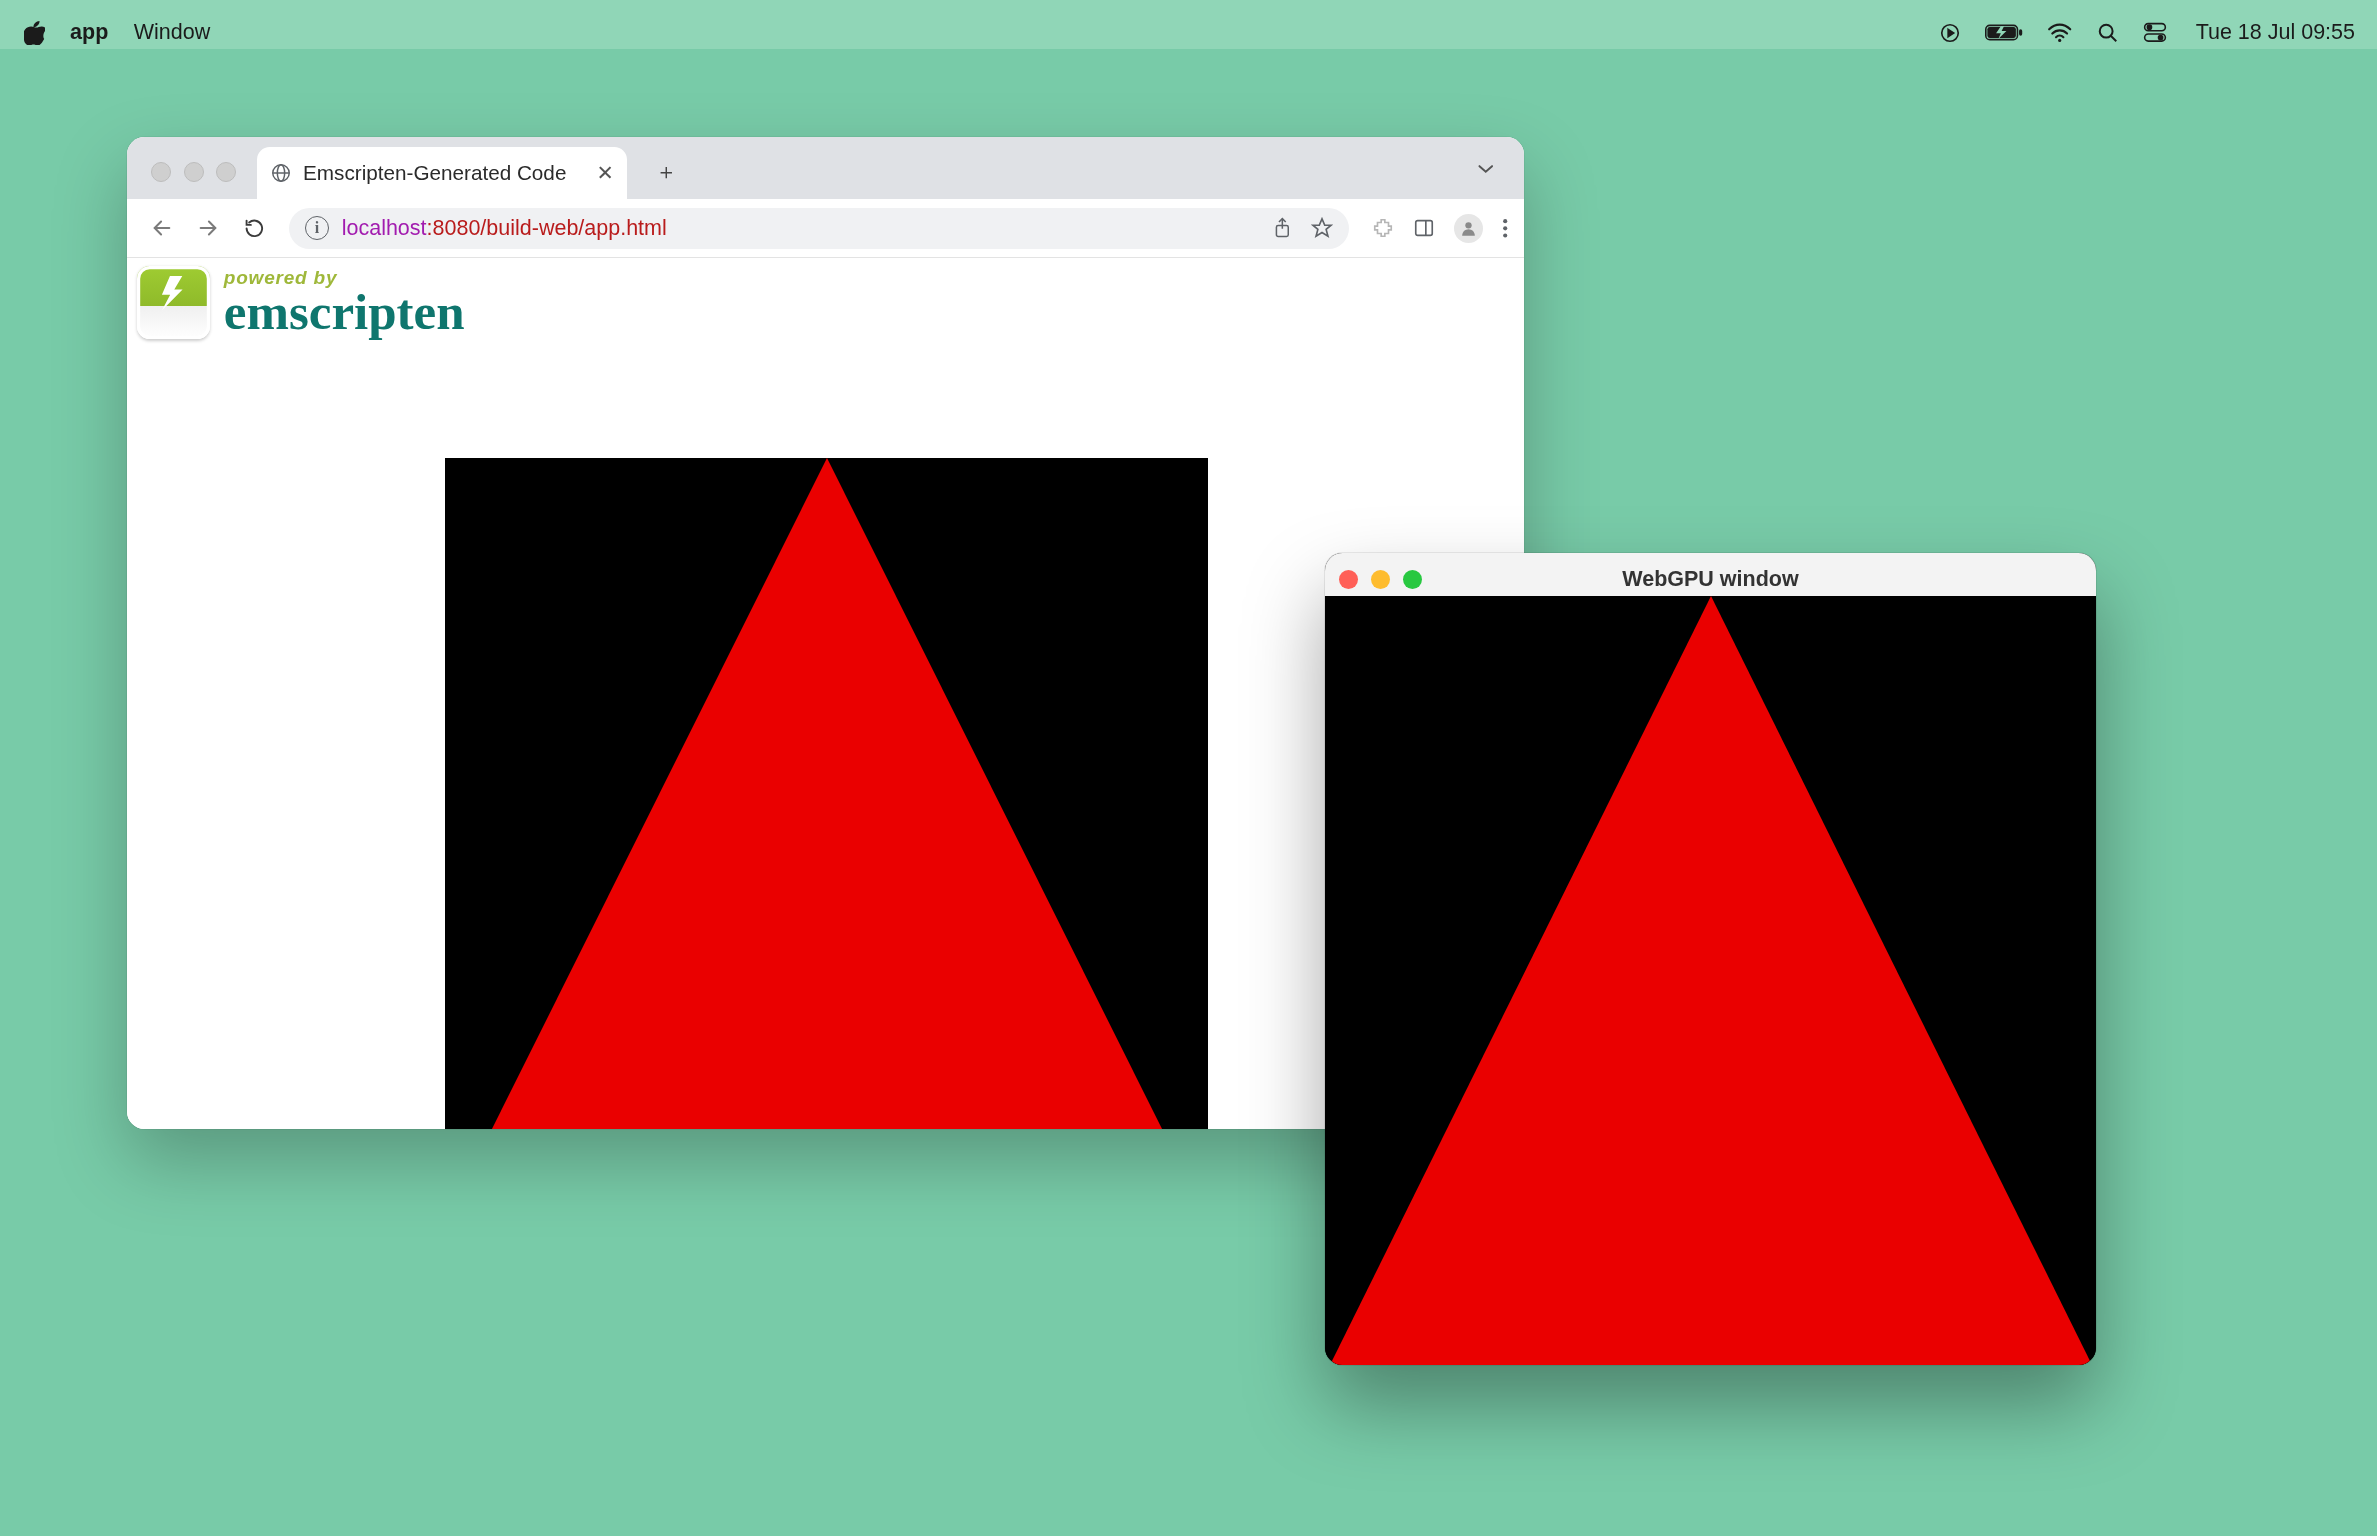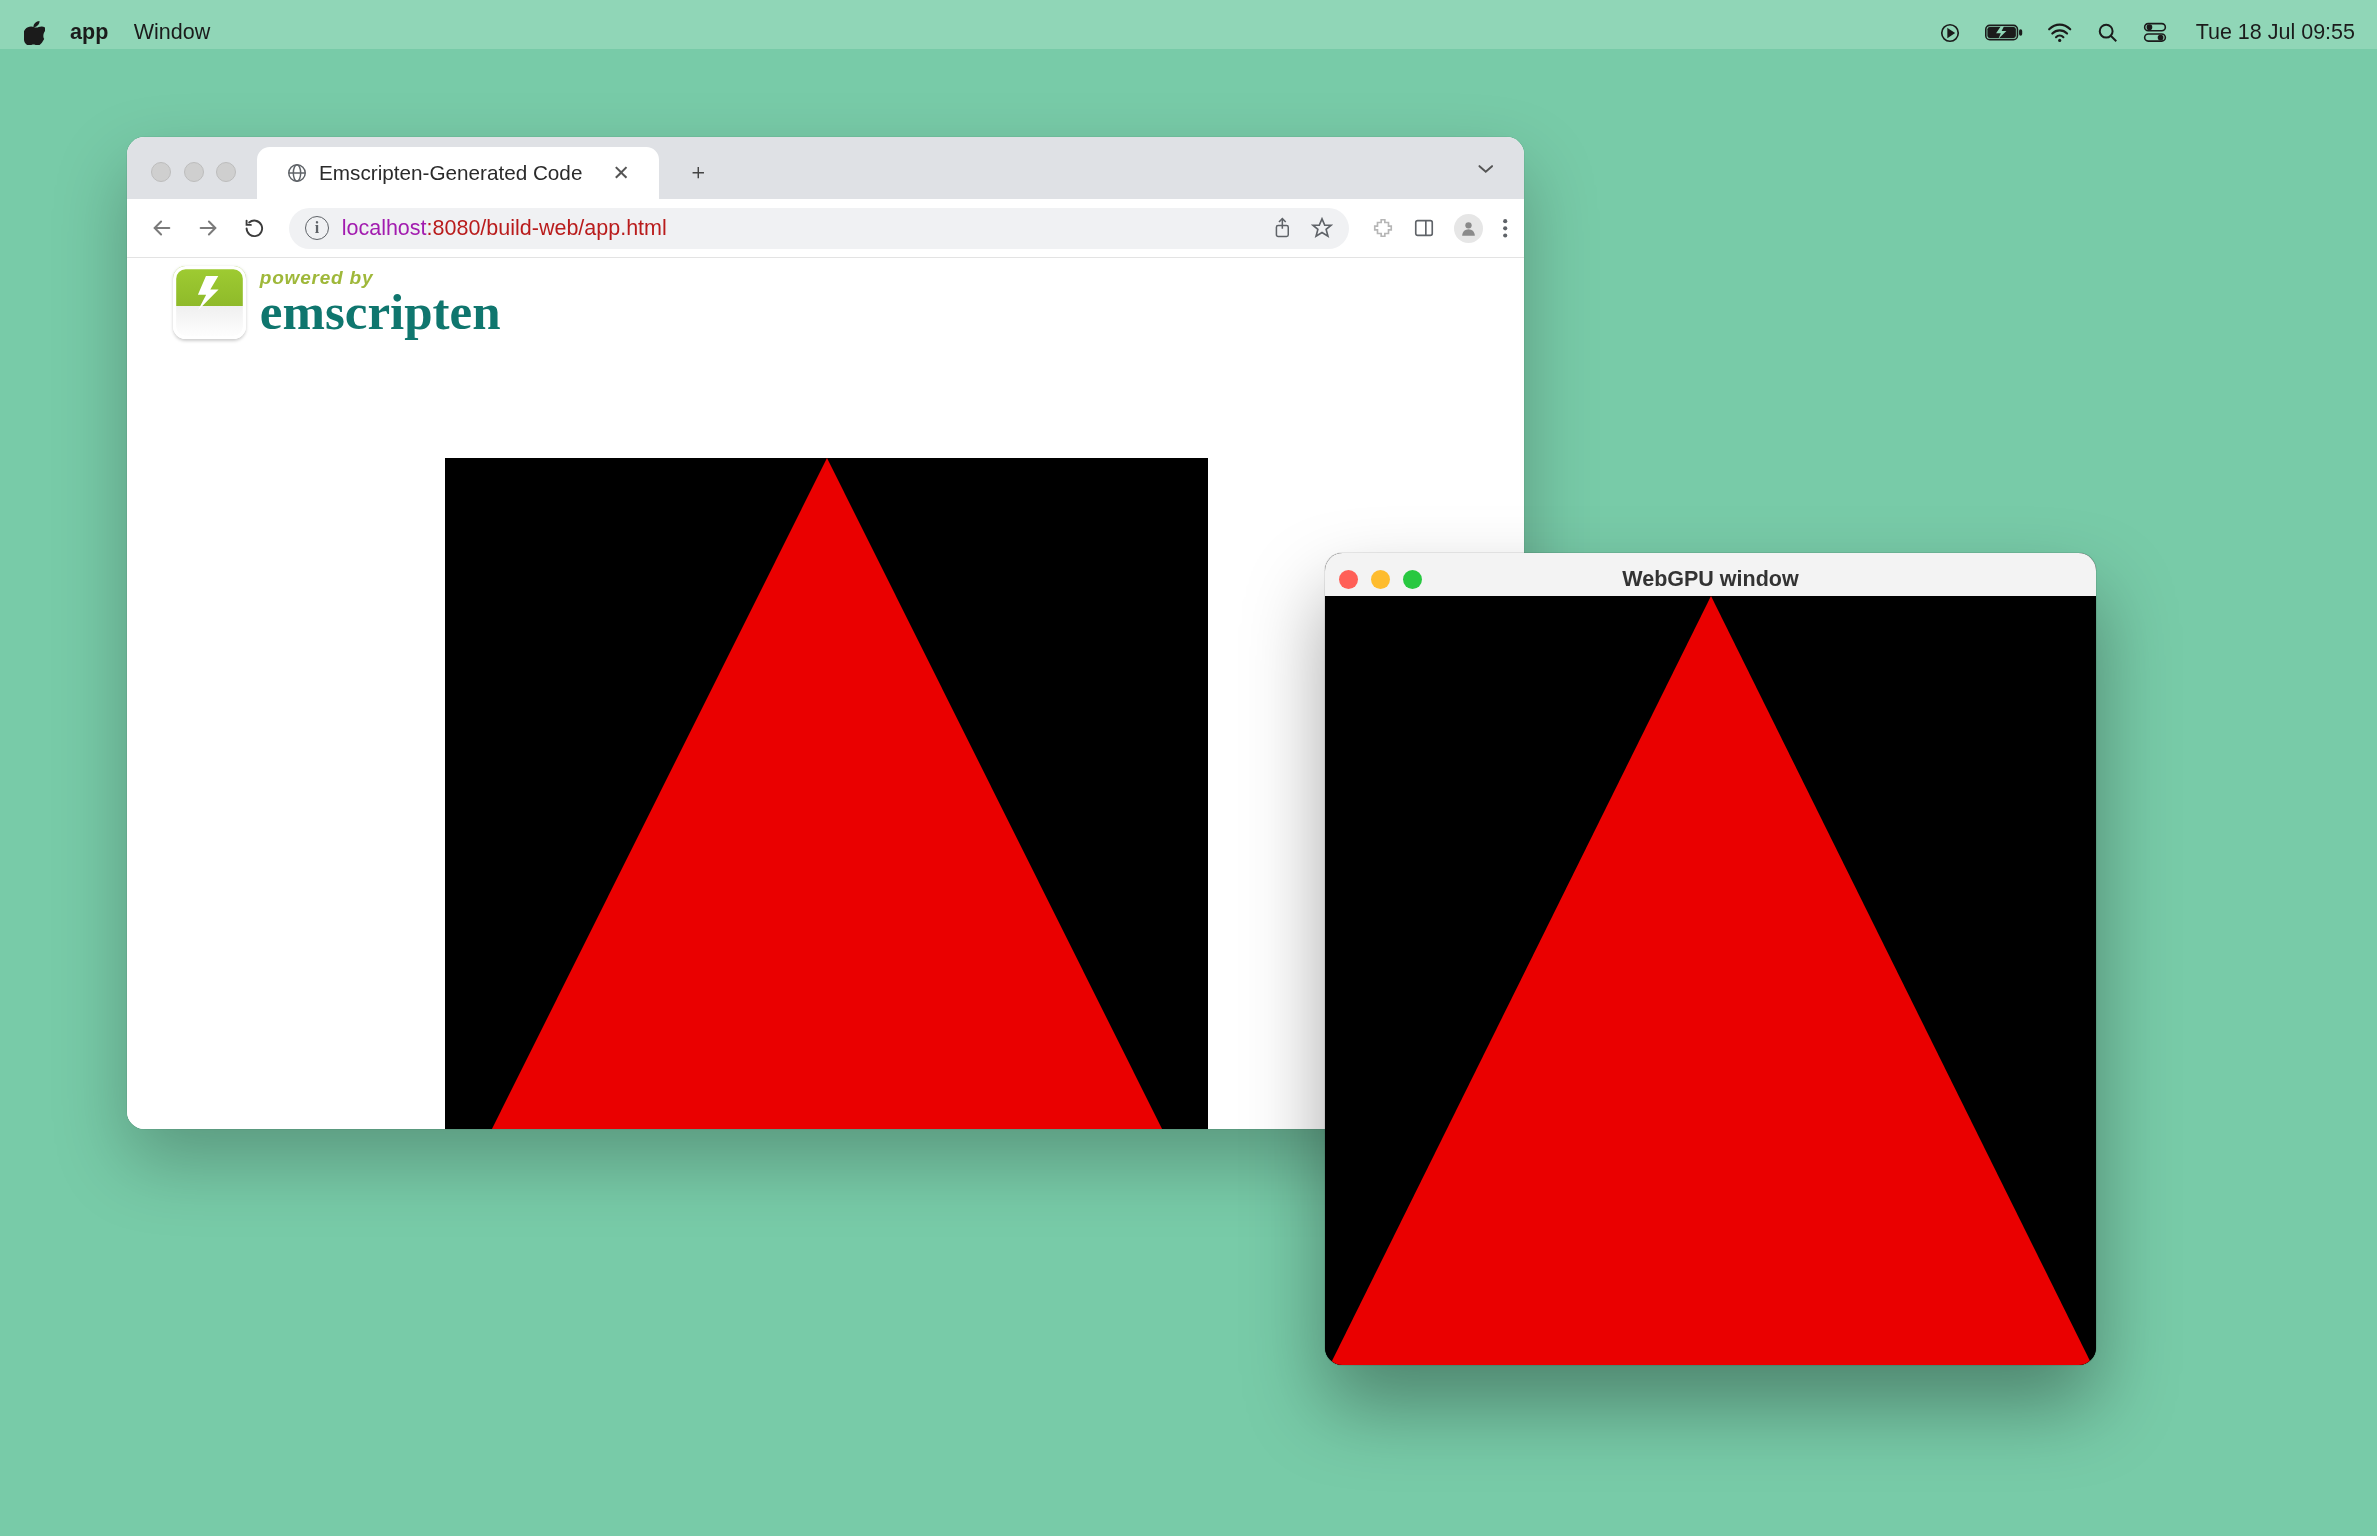--- a/index.html
+++ b/index.html
@@ -61,21 +61,21 @@
   .traffic .dot {
     width: 20px; height: 20px; border-radius: 50%;
     background: #cfcfcf;
     border: 0.8px solid #bdbdbd;
   }
   .tab {
     height: 52px;
     background: #ffffff;
     border-radius: 12.7px 12.7px 0 0;
     display:flex; align-items:center;
-    padding: 0 29px;
+    padding: 0 13px;
     gap: 11px;
     font-size: 20.7px;
     color:#2b2b2b;
     min-width: 334px;
     position:relative;
   }
   .tab .globe { width:22px;height:22px; }
   .tab .close { margin-left: 19px; font-size:20.7px; color:#555; }
   .newtab {
     width: 35px; height:35px; border-radius:50%;
@@ -125,21 +125,21 @@
   .right-icons .avatar {
     width:29px;height:29px;border-radius:50%;background:#e6e6e6;
     display:flex;align-items:center;justify-content:center;
   }
 
   .page {
     flex:1; background:#ffffff; position:relative; overflow:hidden;
   }
   .ems-header {
     position:absolute; left:9.5px; top:8px;
-    display:flex; align-items:center; gap:14.3px;margin-left:36px;
+    display:flex; align-items:center; gap:14.3px;
   }
   .ems-logo {
     width:73px;height:73px;border-radius:12.7px;
     background: linear-gradient(#9fcc32,#8fba2a 55%,#f0f0f0 55%,#ffffff);
     box-shadow: inset 0 0 0 3.2px #ffffff, 0 1.6px 3.2px rgba(0,0,0,0.2);
     position:relative;
   }
   .ems-logo::after{
     content:""; position:absolute; left:25.4px; top:9.5px;
     width:20.7px;height:35px;

